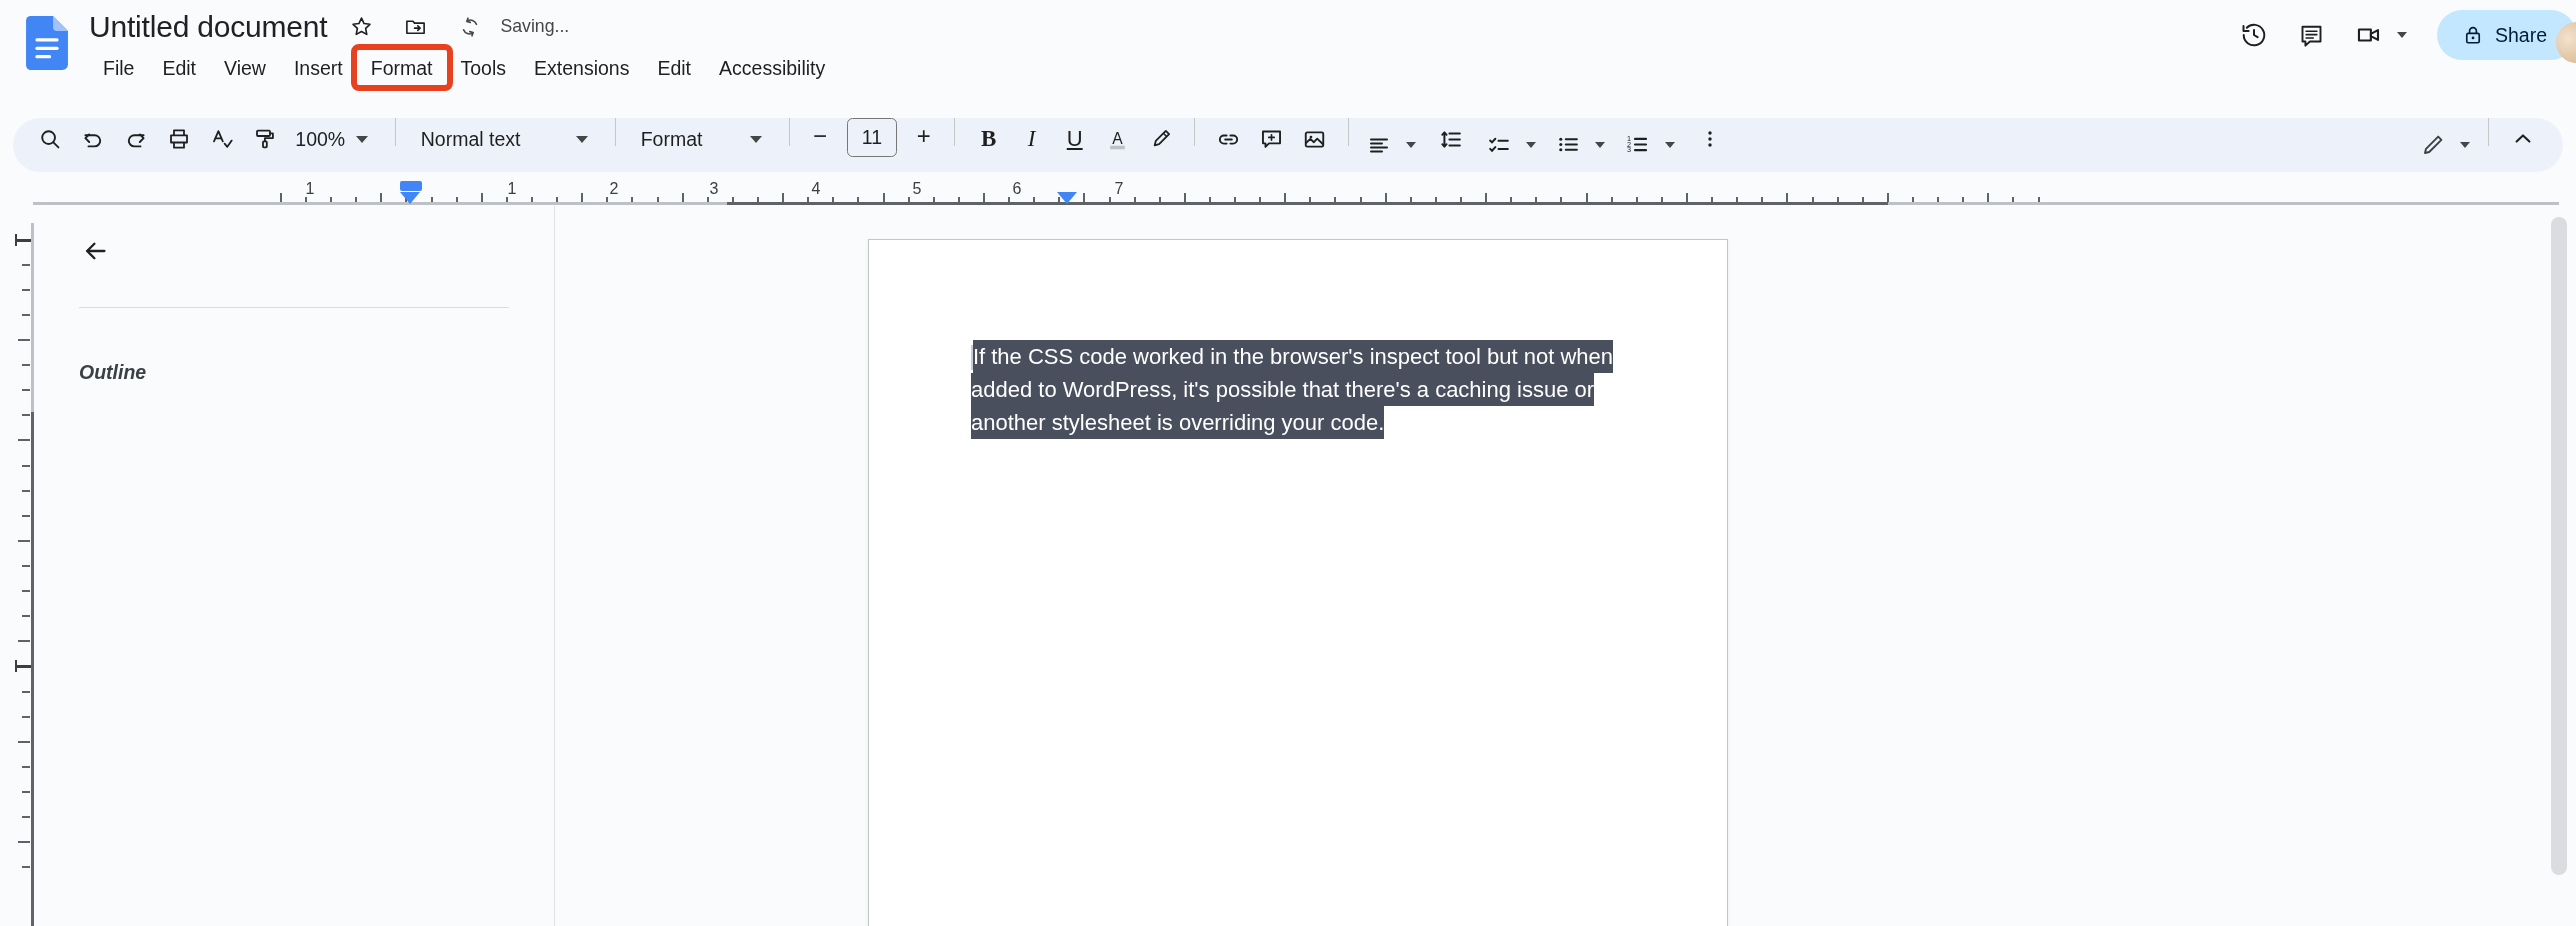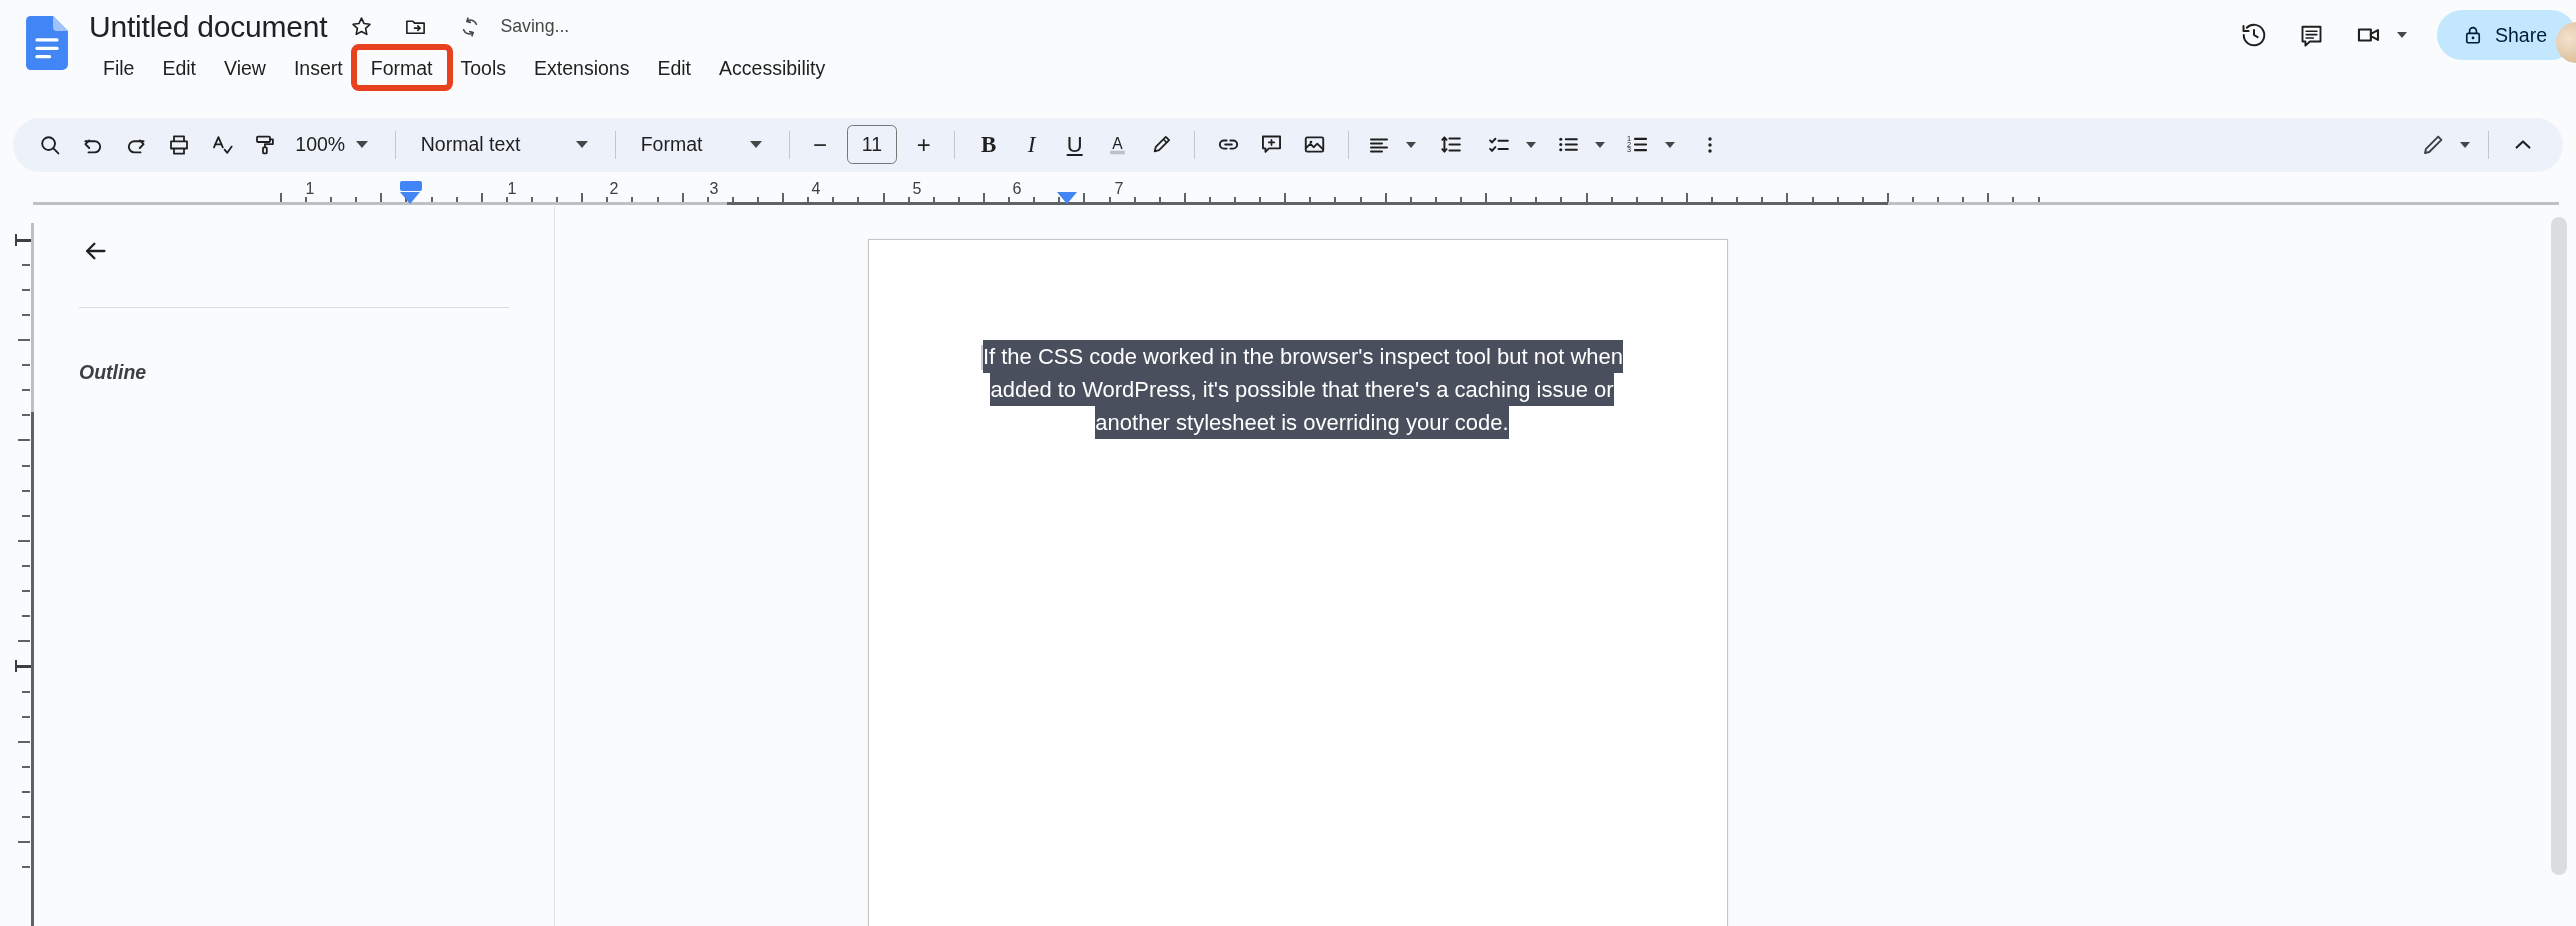--- a/index.html
+++ b/index.html
@@ -82,21 +82,21 @@
   }
 
   
   .toolbar-wrap {
     position: absolute; left: 0; top: 114px; right: 0; height: 61px;
     background: #f9fbfd;
   }
   .toolbar {
     position: absolute; left: 13px; right: 13px; top: 3.7px; height: 54px;
     background: #edf2fa; border-radius: 27px;
-    display: flex; align-items: center; padding: 0 15px;
+    display: flex; padding: 0 15px;
   }
   .tb-btn {
     width: 43px; height: 43px; border-radius: 50%; flex: 0 0 auto;
     display: flex; align-items: center; justify-content: center;
     cursor: pointer; color: #1f1f1f;
   }
   .tb-sep {
     width: 0.9px; height: 28px; background: #c4c7c5; flex: 0 0 auto;
     margin: 0 12px;
   }
@@ -208,21 +208,20 @@
   .sb-outline-head { font-size: 19.5px; font-weight: 700; color: #3c4043; margin-top: 54px; font-style: italic; }
   .sb-empty {
     font-size: 19.5px; color: #5f6368; font-style: italic;
     margin-top: 24px; line-height: 1.45; max-width: 437px;
   }
 
   
   .canvas {
     position: absolute; left: 556px; right: 0; top: 0; bottom: 0;
     overflow: hidden;
-    text-align: center;
   }
   .page {
     position: absolute; left: 312px; top: 33px; width: 860px; height: 1111px;
     background: #ffffff; border: 0.9px solid #c4c7c5;
     box-shadow: 0 0.9px 2.8px rgba(60,64,67,0.10);
   }
   .doc-para {
     position: absolute; left: 102px; top: 100px; width: 662px;
     font-size: 22px; line-height: 33px; color: #202124;
   }

